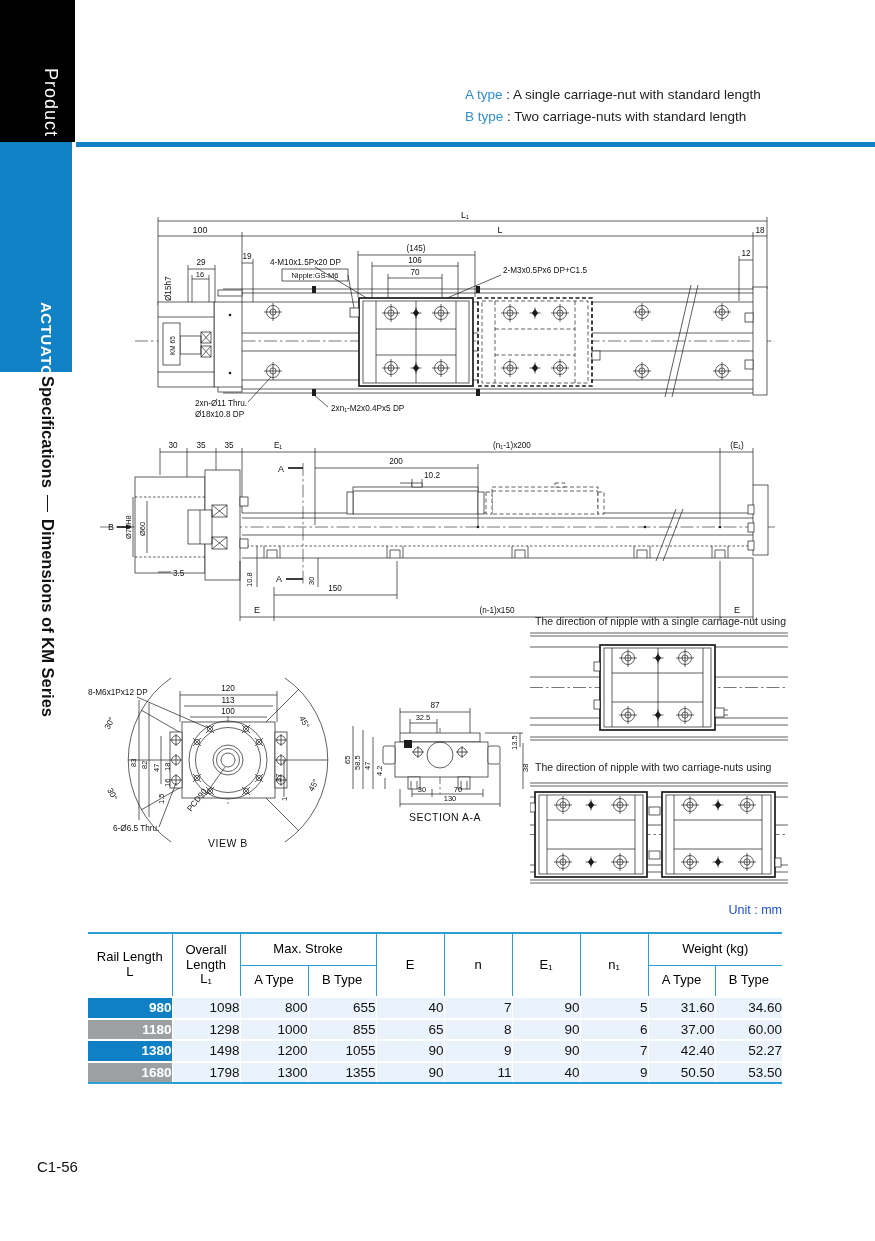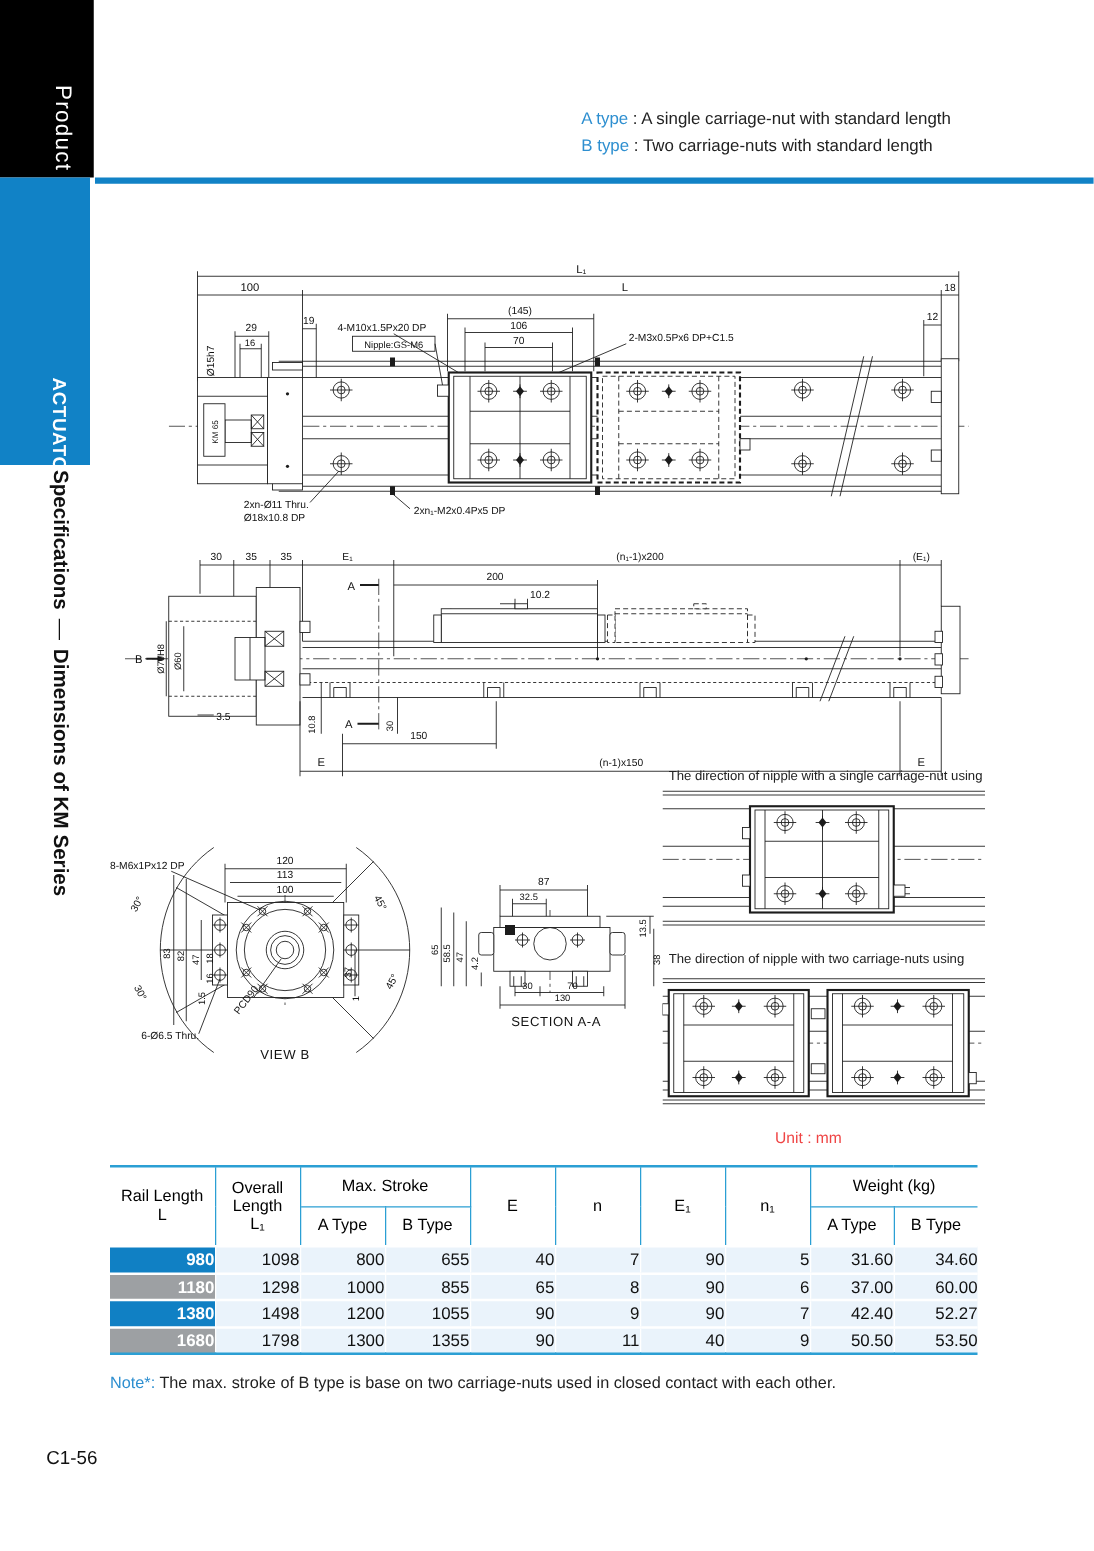--- a/index.html
+++ b/index.html
@@ -29,21 +29,21 @@
   svg .lnb{stroke:var(--ink);stroke-width:1.7;fill:none}
   svg .fw{fill:#fff}
   svg .dash{stroke-dasharray:4 2.5}
   svg .dash2{stroke-dasharray:2.5 2}
   svg .cl{stroke:var(--ink);stroke-width:.6;fill:none;stroke-dasharray:13 3 2.5 3}
   svg text{font-family:"Liberation Sans","DejaVu Sans",sans-serif;fill:#111}
   svg .dt{font-size:9px} svg .dt8{font-size:8.2px} svg .dt7{font-size:7.5px}
   svg .ttl{font-size:10.5px;letter-spacing:.5px}
   .dwg-caption{position:absolute;font-size:10.5px;color:#222}
 
-  .unit-label{position:absolute;left:620px;top:903px;width:162px;font-size:12.5px;color:#ef4444}
+  .unit-label{position:absolute;left:620px;top:903px;width:162px;text-align:right;font-size:12.5px;color:#1d4ed8}
 
   
   .spec-table{position:absolute;left:88px;top:932px;width:694px}
   .spec-table table{border-collapse:collapse;table-layout:fixed;width:694px;border-top:2.5px solid var(--tblborder);border-bottom:2.5px solid var(--tblborder)}
   .spec-table thead th{background:#fff;border:1.4px solid var(--tblborder);font-weight:400;font-size:13px;line-height:1.12;white-space:pre-line;height:32px;padding:0;text-align:center;vertical-align:middle}
   .spec-table thead tr th:first-child{border-left:none}
   .spec-table thead tr th:last-child{border-right:none}
   .spec-table tbody td{height:21.5px;text-align:right;vertical-align:middle;font-size:13.5px;background:var(--cellbg);border-top:2.2px solid #fff;border-left:1.2px solid #fff;padding:0;color:#111}
   .spec-table tbody td.rh{color:#fff;font-weight:700;border-left:none}
   .spec-table tbody tr.r-blue td.rh{background:var(--rowblue)}
@@ -667,19 +667,16 @@
           <td>11</td>
           <td>40</td>
           <td>9</td>
           <td>50.50</td>
           <td>53.50</td>
         </tr>
       </tbody>
     </table>
   </div>
 
-  <div class="note-line">
-    <span class="nlabel">Note*:</span><span> The max. stroke of B type is base on two carriage-nuts used in closed contact with each other.</span>
-  </div>
 
   <div class="page-number">C1-56</div>
 
 </div>
 
 </body></html>

